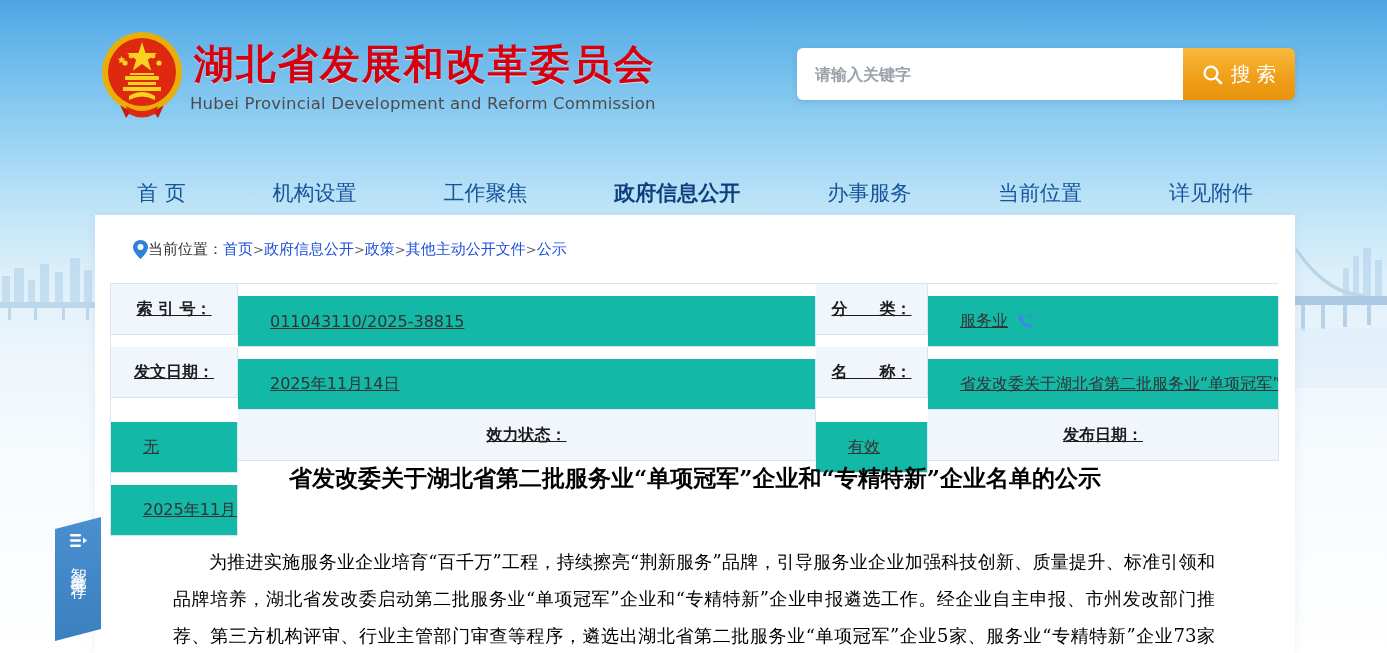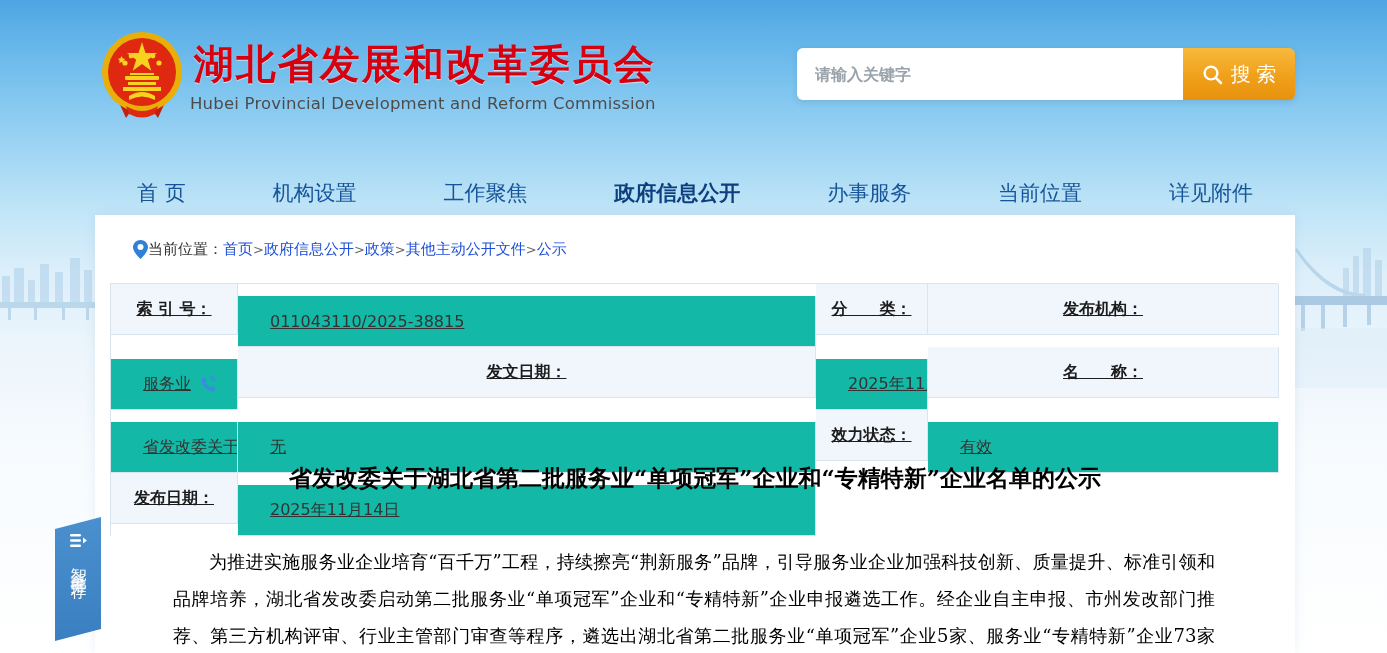--- a/index.html
+++ b/index.html
@@ -179,21 +179,20 @@
       <a>其他主动公开文件</a>
       <span class="sep">&gt;</span>
       <a>公示</a>
     </div>
 
     <div class="itable">
       <div class="cell-label">索 引 号：</div>
       <div class="cell-value">011043110/2025-38815</div>
       <div class="cell-label">分　　类：</div>
 
-      <div class="cell-label">发布机构：</div>
       <div class="cell-value">
         <span>服务业</span>
         <svg style="margin-left:9px;cursor:pointer" width="17" height="17" viewBox="0 0 17 17">
           <path d="M3.6 1.2 C2.8 1.6 1.8 2.6 1.5 3.6 C1 5.6 2.6 9 5.2 11.6 C7.8 14.2 11.2 15.9 13.2 15.4 C14.2 15.1 15.2 14.1 15.6 13.3 C15.8 12.8 15.6 12.4 15.2 12.1 L12.6 10.4 C12.2 10.1 11.7 10.2 11.4 10.6 L10.6 11.6 C9.6 11.2 8.6 10.5 7.5 9.4 C6.4 8.3 5.7 7.3 5.3 6.3 L6.3 5.5 C6.7 5.2 6.8 4.7 6.5 4.3 L4.8 1.7 C4.5 1.2 4.1 1 3.6 1.2 Z" fill="#3b8ce0"></path>
           <path d="M11.5 2.2 Q14 3 14.7 5.6 M12.8 0.2 Q16.4 1.2 17 5" fill="none" stroke="#3b8ce0" stroke-width="1.2" stroke-linecap="round" transform="scale(.9)"></path>
         </svg>
       </div>
       <div class="cell-label">发文日期：</div>
       <div class="cell-value">2025年11月14日</div>
 

